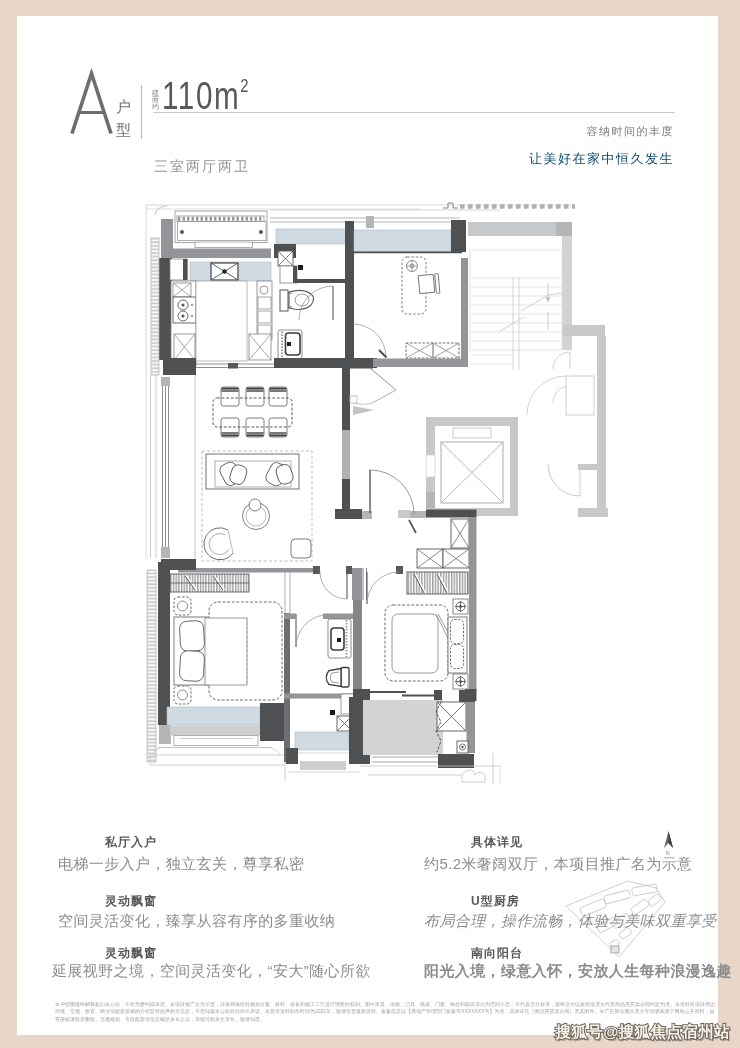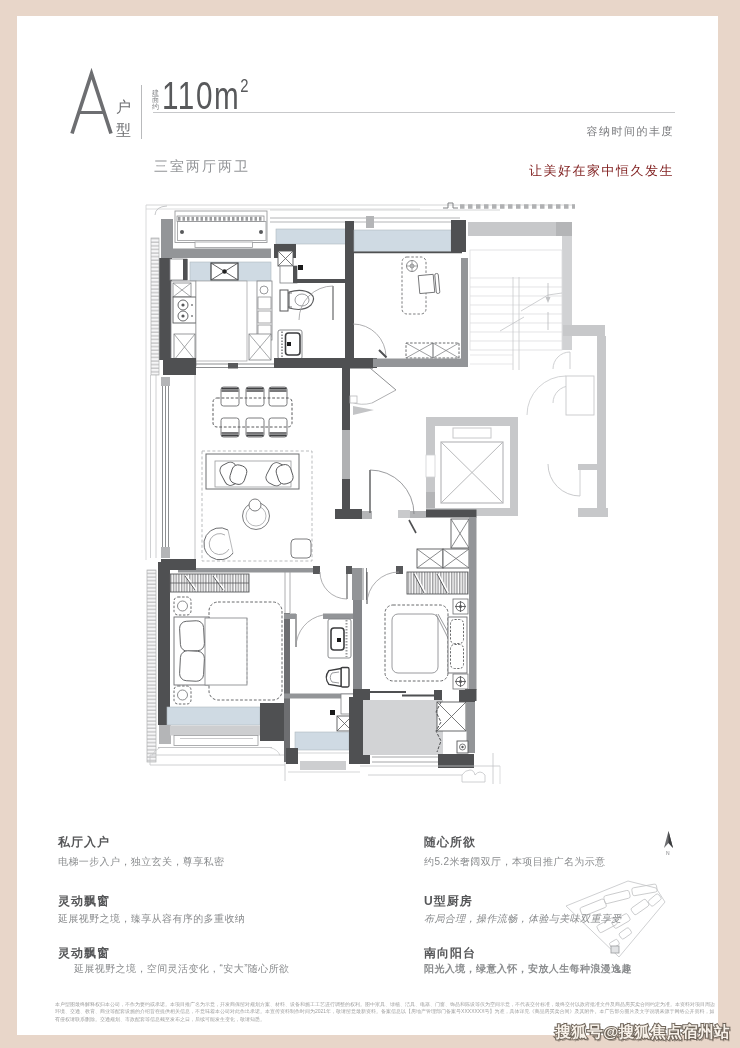--- a/index.html
+++ b/index.html
@@ -7,23 +7,23 @@
 .abs{position:absolute;}
 #page{left:17px;top:16px;width:701px;height:1019px;background:#ffffff;}
 .vlabel{color:#6d6e71;font-size:15px;line-height:1;}
 #hdiv{left:141px;top:85px;width:1px;height:54px;background:#b9babc;}
 #jmy{left:152px;top:89px;font-size:7px;color:#808285;line-height:1.02;width:8px;}
 #m110{left:162px;top:76px;font-size:38px;color:#58595b;transform:scaleX(0.78);transform-origin:left top;line-height:1;letter-spacing:2px;}
 #m110 sup{font-size:19px;vertical-align:17px;letter-spacing:0;}
 #hline{left:153px;top:112px;width:522px;height:1px;background:#c7c8ca;}
 #rooms{left:154px;top:117px;font-size:14px;color:#939598;letter-spacing:2px;margin-top:41px;}
 #slog1{right:66px;top:124px;font-size:11px;color:#77787b;letter-spacing:1.5px;}
-#slog2{right:66px;top:162px;font-size:13px;color:#7f1d1d;letter-spacing:1.5px;}
-.ft{font-size:12px;color:#565759;font-weight:bold;letter-spacing:1px;}
-.fd{font-size:10px;color:#8a8c8e;letter-spacing:0.4px;}
+#slog2{right:66px;top:150px;font-size:13px;color:#0c4a6e;letter-spacing:1.5px;}
+.ft{font-size:12px;color:#565759;font-weight:bold;letter-spacing:1px;margin-left:47px;}
+.fd{font-size:15px;color:#8a8c8e;letter-spacing:0.4px;}
 #discl{left:55px;top:1001px;width:660px;font-size:5px;line-height:1.45;color:#a0a0a0;}
 #pstamp{left:686px;top:1024px;font-size:10px;color:#9a9a9a;}
 </style>
 </head>
 <body>
 
 <div class="abs" id="page"></div>
 
 <div class="abs vlabel" style="left:116px;top:99px;">户</div>
 <div class="abs vlabel" style="left:116px;top:122px;">型</div>
@@ -659,25 +659,25 @@
 <rect x="597" y="921" width="20" height="8" rx="2" transform="rotate(-28 607 925)"></rect>
 <rect x="619" y="930" width="12" height="7" rx="2" transform="rotate(-35 625 933)"></rect>
 <rect x="610" y="941" width="9" height="6" rx="1.5" transform="rotate(-30 614 944)"></rect>
 <rect x="611" y="946" width="8" height="7" fill="#e2e3e5" stroke="#9a9b9d"></rect>
 </g>
 </svg>
 
 <div class="abs ft" style="left:58px;top:834px;">私厅入户</div>
 <div class="abs fd" style="left:58px;top:855px;">电梯一步入户，独立玄关，尊享私密</div>
 <div class="abs ft" style="left:58px;top:893px;">灵动飘窗</div>
-<div class="abs fd" style="left:58px;top:912px;">延展视野之境，臻享从容有序的多重收纳</div>
+<div class="abs fd" style="left:58px;top:912px;">空间灵活变化，臻享从容有序的多重收纳</div>
 <div class="abs ft" style="left:58px;top:945px;text-align:right;">灵动飘窗</div>
-<div class="abs fd" style="left:74px;top:962px;">延展视野之境，空间灵活变化，“安大”随心所欲</div>
-
-<div class="abs ft" style="left:424px;top:834px;">随心所欲</div>
+<div class="abs fd" style="left:52px;top:962px;">延展视野之境，空间灵活变化，“安大”随心所欲</div>
+
+<div class="abs ft" style="left:424px;top:834px;">具体详见</div>
 <div class="abs fd" style="left:424px;top:855px;">约5.2米奢阔双厅，本项目推广名为示意</div>
 <div class="abs ft" style="left:424px;top:893px;text-align:center;">U型厨房</div>
 <div class="abs fd" style="left:424px;top:912px;font-style:italic;">布局合理，操作流畅，体验与美味双重享受</div>
 <div class="abs ft" style="left:424px;top:945px;">南向阳台</div>
 <div class="abs fd" style="left:424px;top:962px;font-weight:bold;">阳光入境，绿意入怀，安放人生每种浪漫逸趣</div>
 
 <div class="abs" id="discl">本户型图最终解释权归本公司，不作为要约或承诺。本项目推广名为示意，开发商保留对规划方案、材料、设备和施工工艺进行调整的权利。图中家具、绿植、洁具、电器、门窗、饰品和陈设等仅为空间示意，不代表交付标准，最终交付以政府批准文件及商品房买卖合同约定为准。本资料对项目周边环境、交通、教育、商业等配套设施的介绍旨在提供相关信息，不意味着本公司对此作出承诺。本宣传资料制作时间为2021年，敬请留意最新资料。备案信息以【房地产管理部门备案号XXXXXXX号】为准，具体详见《商品房买卖合同》及其附件。本广告部分图片及文字说明来源于网络公开资料，如有侵权请联系删除。交通规划、市政配套等信息截至发布之日，后续可能发生变化，敬请知悉。</div>
 
 <div class="abs" id="pstamp">过程稿</div>
 

